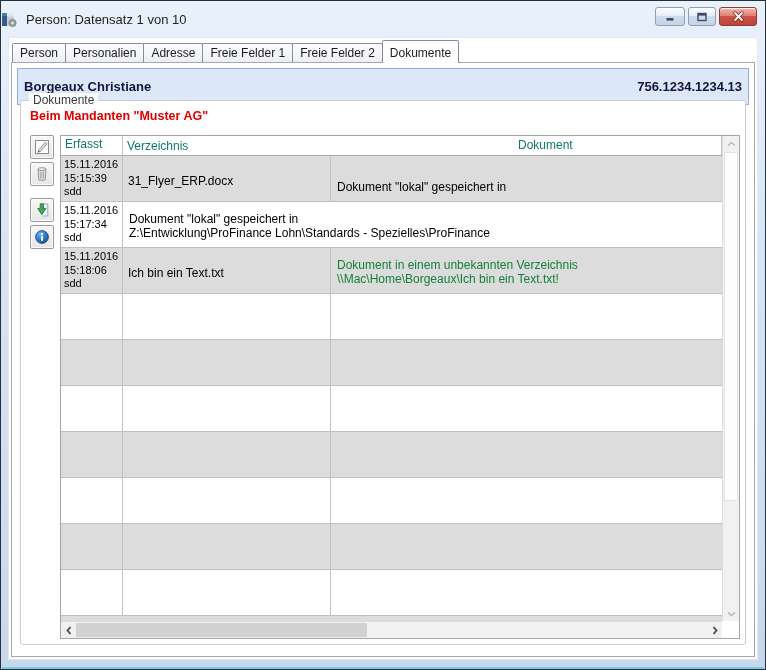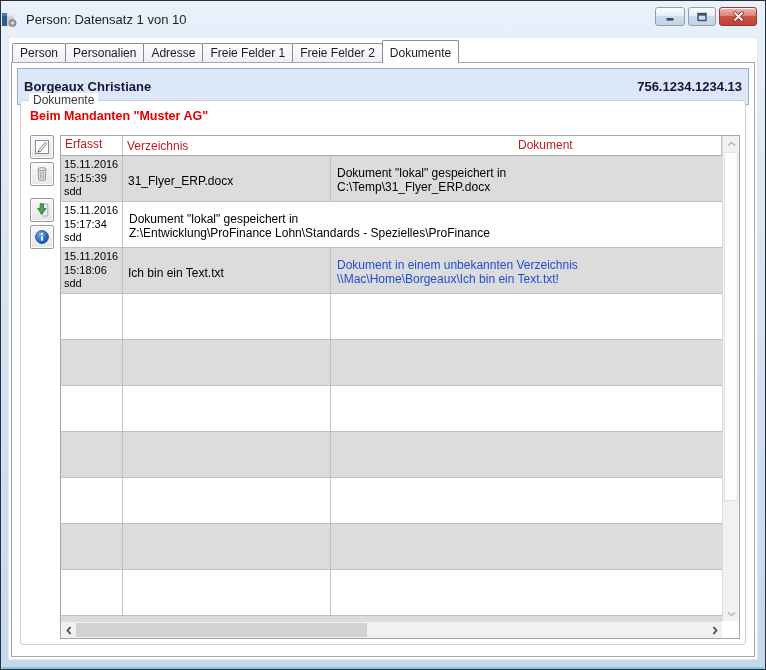--- a/index.html
+++ b/index.html
@@ -94,32 +94,32 @@
   }
   .toolbtn + .toolbtn{ margin-top:3px; }
   .toolbtn.gap{ margin-top:12px; }
   
   .tablewrap{
     flex:1; position:relative; border:1px solid #a5a5a5; background:#fff;
     overflow:hidden;
   }
   .scrollarea{ position:absolute; top:0; left:0; right:17px; bottom:17px; overflow:hidden; }
   .thead{ display:flex; height:20px; background:#fff; border-bottom:1px solid #a9a9a9; }
-  .thead .cell{ font-size:12px; color:#b91c1c; padding:2px 4px; }
+  .thead .cell{ font-size:12px; color:#0f766e; padding:2px 4px; }
   .cell{ border-right:1px solid #c3c3c3; overflow:hidden; }
   .c-erfasst{ width:62px; flex:0 0 auto; font-size:11px; line-height:13.5px; padding:2px 3px; color:#000;}
   .c-dokument{ width:208px; flex:0 0 auto; font-size:12px; line-height:14px; padding:18px 5px; color:#000;}
   .c-verzeichnis{ flex:1; border-right:none; font-size:12px; line-height:14px; padding:2px 6px 7px 6px;
     display:flex; flex-direction:column; justify-content:flex-end; color:#000;}
   .c-verzeichnis div{ white-space:nowrap; }
   .trow{ display:flex; height:46px; border-bottom:1px solid #c0c0c0; }
   .trow.gray{ background:#dcdcdc; }
   .trow.white{ background:#fff; }
   .rows::after{ content:""; display:block; height:6px; background:#dcdcdc; }
-  .err{ color:#1d4ed8; }
+  .err{ color:#15803d; }
   
   .vscroll{
     position:absolute; top:0; right:0; bottom:17px; width:17px;
     background:#f1f1f1; border-left:1px solid #dcdcdc;
   }
   .vthumb{ position:absolute; top:16px; left:1px; right:1px; height:72%;
     background:#fdfdfd; border:1px solid #e3e3e3; }
   .hscroll{
     position:absolute; left:0; right:17px; bottom:0; height:17px;
     background:#f1f1f1; border-top:1px solid #dcdcdc; 
@@ -239,21 +239,20 @@
               <div class="rows">
                   <div class="trow gray">
                     <div class="cell c-erfasst">
                       <div>15.11.2016</div>
                       <div>15:15:39</div>
                       <div>sdd</div>
                     </div>
                     <div class="cell c-dokument">31_Flyer_ERP.docx</div>
                     <div class="cell c-verzeichnis">
                       <div>Dokument "lokal" gespeichert in</div>
-                      <div>C:\Temp\31_Flyer_ERP.docx</div>
                     </div>
                   </div>
                   <div class="trow white">
                     <div class="cell c-erfasst">
                       <div>15.11.2016</div>
                       <div>15:17:34</div>
                       <div>sdd</div>
                     </div>
                     <div class="cell c-verzeichnis">
                       <div>Dokument "lokal" gespeichert in</div>

